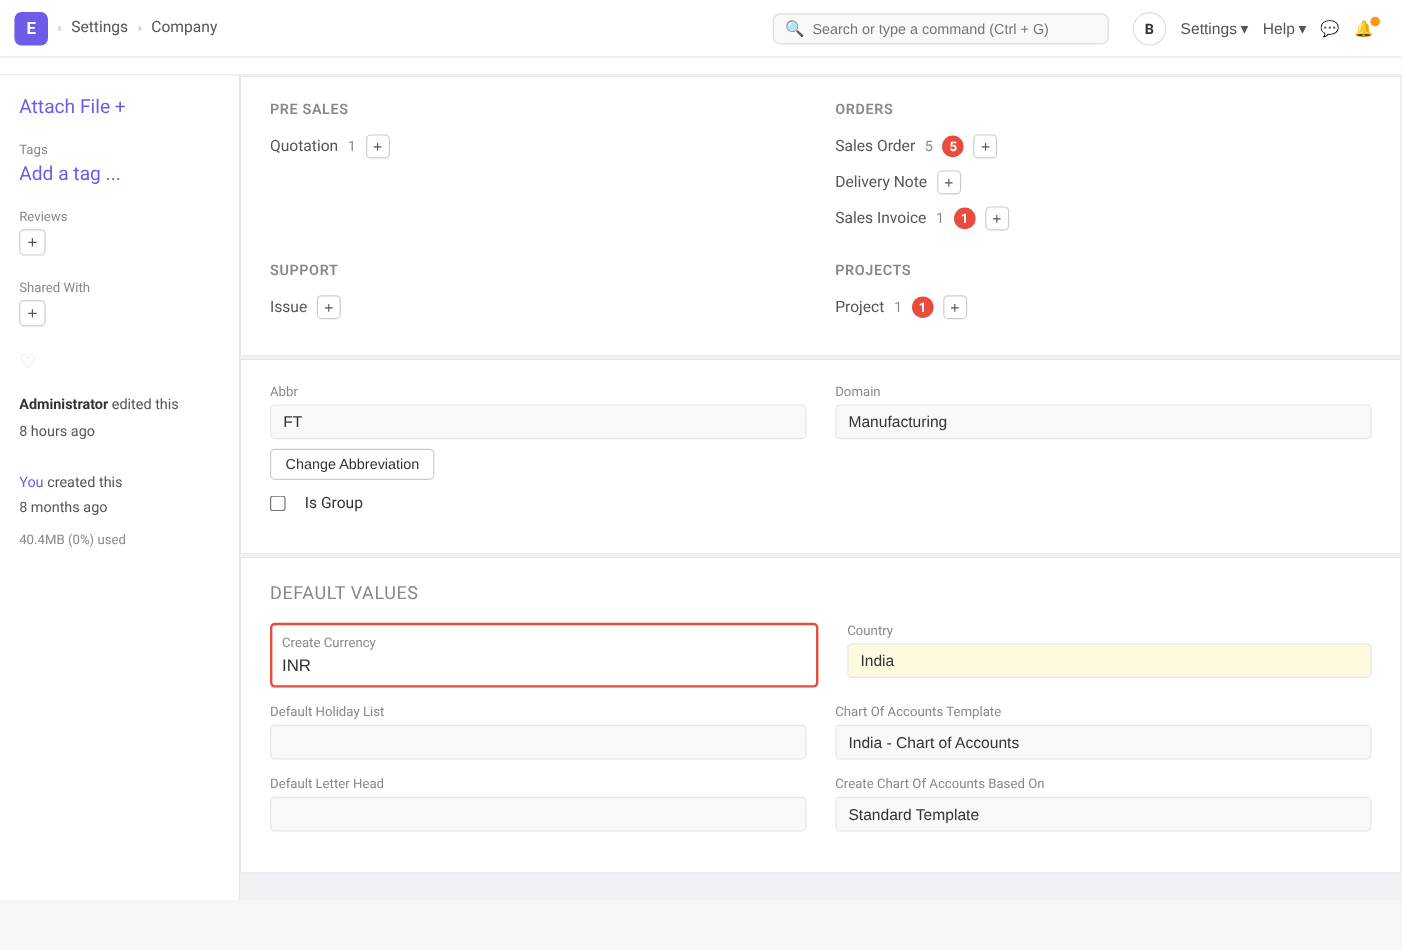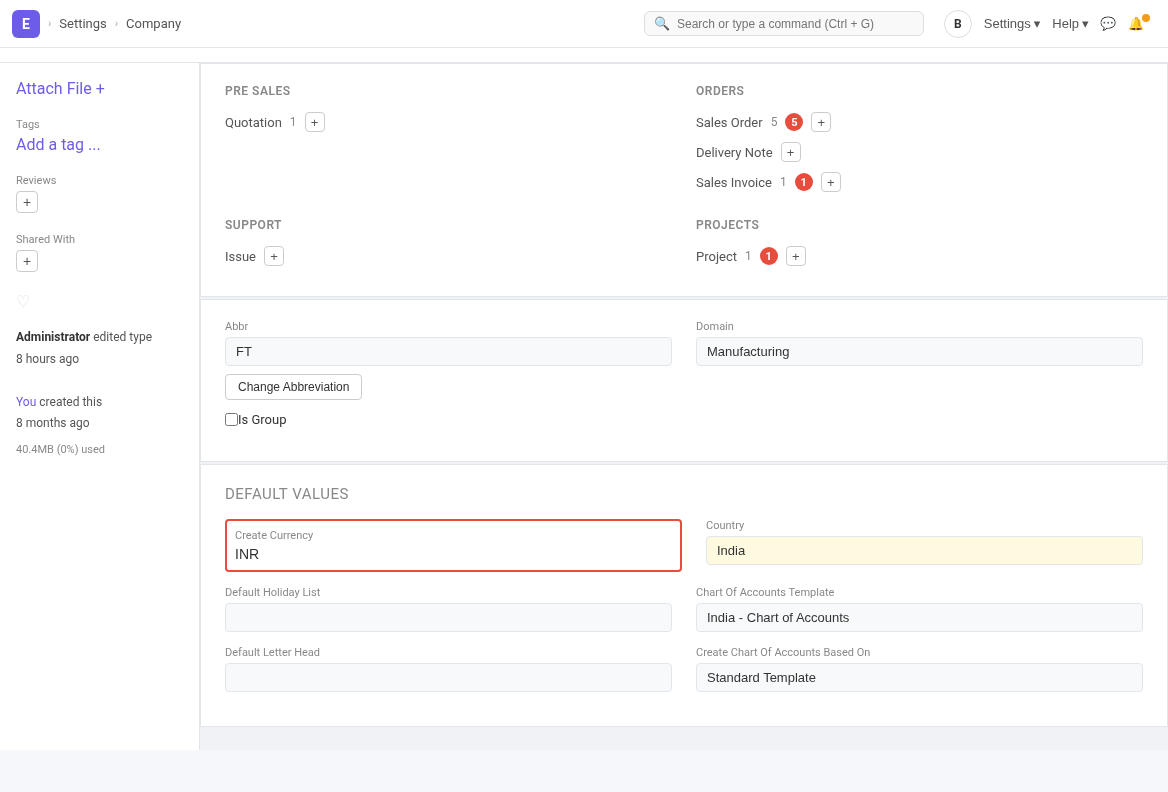--- a/index.html
+++ b/index.html
@@ -195,21 +195,21 @@
       background: #fff;
       border: 1px solid #ccc;
       border-radius: 4px;
       padding: 5px 12px;
       font-size: 12px;
       cursor: pointer;
       color: #333;
       margin-top: 8px;
     }
     .checkbox-row {
-      display: flex; align-items: center; gap: 0; margin-top: 12px;
+      display: flex; align-items: center; gap: 16px; margin-top: 12px;
     }
     .checkbox-row input[type="checkbox"] { width: 13px; height: 13px; }
     .checkbox-row label { font-size: 13px; color: #333; }
 
     
     .default-values-section {
       background: #fff;
       border: 1px solid #e2e6ea;
       padding: 20px 24px;
       margin-bottom: 2px;
@@ -309,21 +309,21 @@
     </div>
 
     <div class="sidebar-section">
       <div class="sidebar-label">Shared With</div>
       <button class="sidebar-add-btn">+</button>
     </div>
 
     <div class="sidebar-heart">♡</div>
 
     <div class="sidebar-meta">
-      <p><strong>Administrator</strong> <span>edited type</span></p>
+      <p><strong>Administrator</strong> <span>edited this</span></p>
       <p>8 hours ago</p>
       <br>
       <p><span class="link">You</span> <span>created this</span></p>
       <p>8 months ago</p>
     </div>
 
     <div class="sidebar-storage">40.4MB (0%) used</div>
   </div>
 
   <div class="content">

